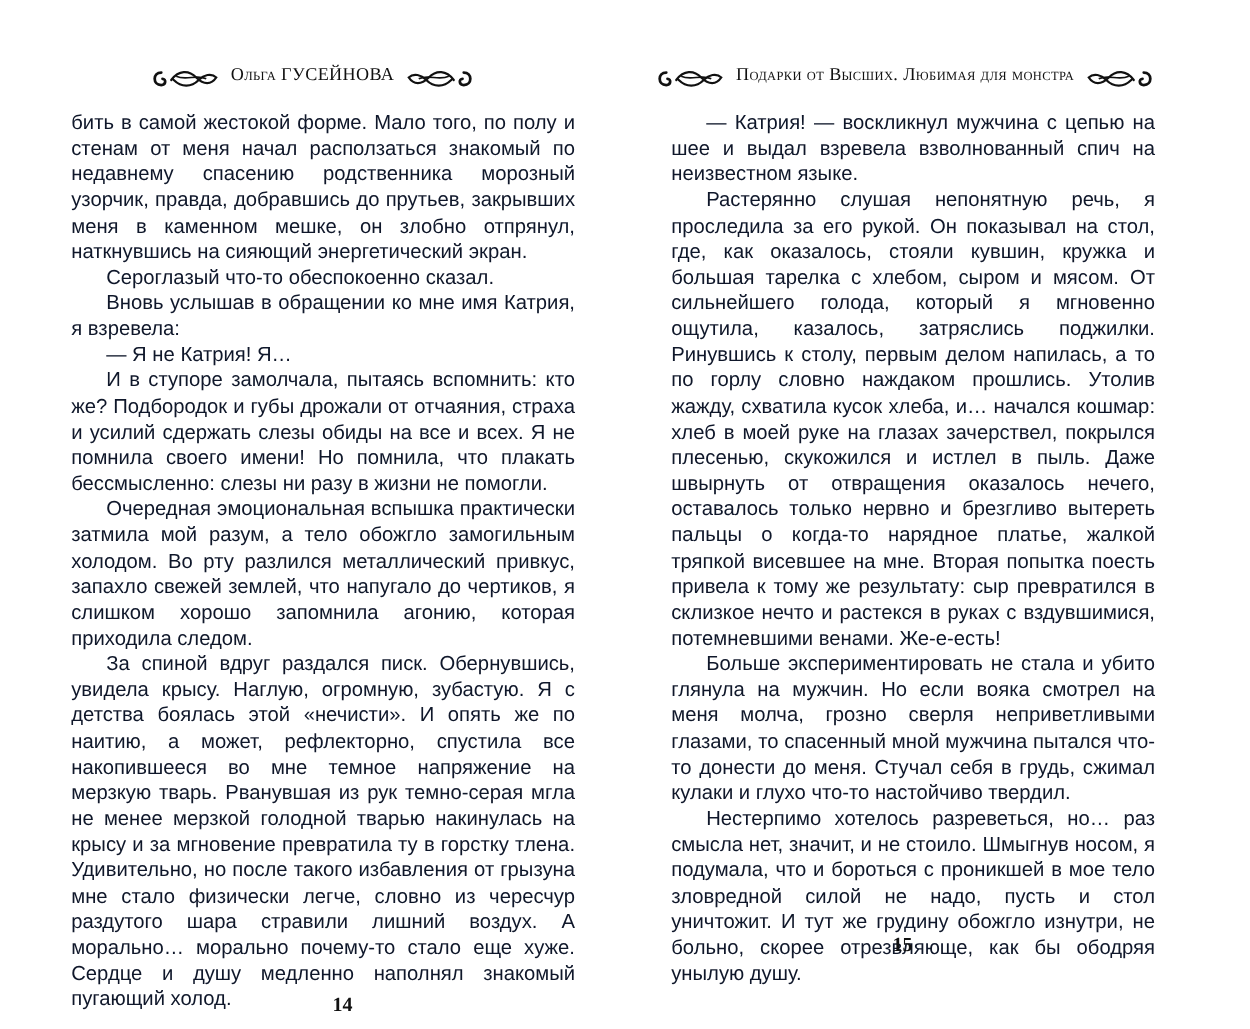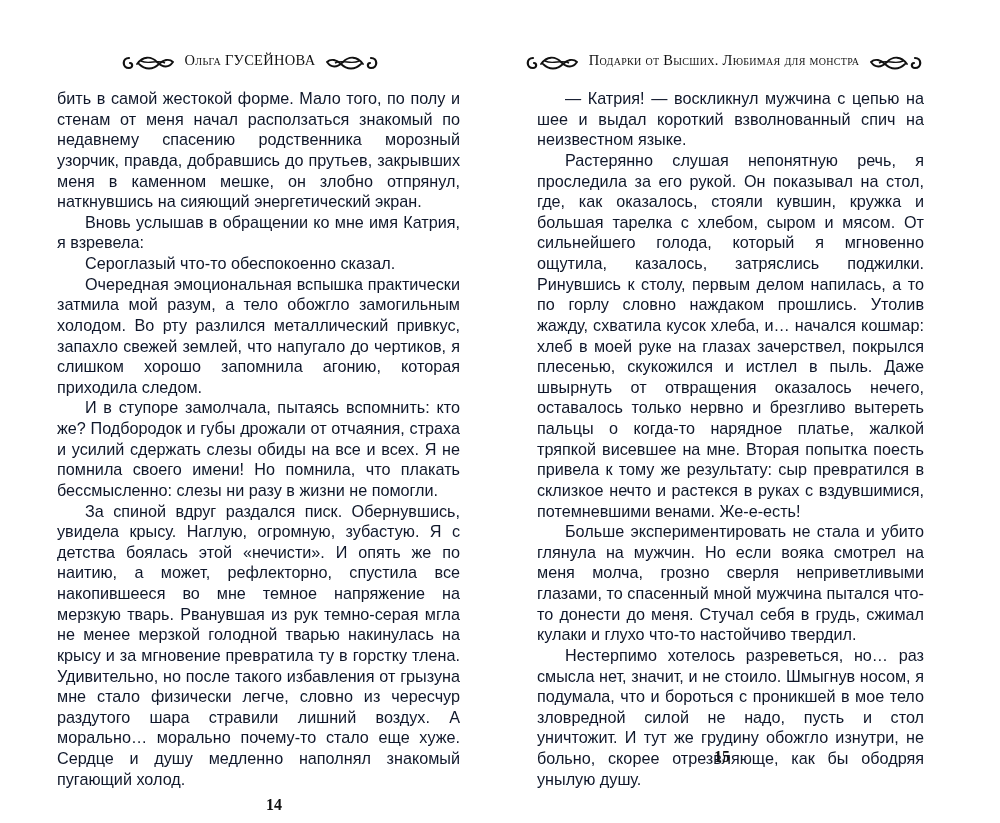--- a/index.html
+++ b/index.html
@@ -34,24 +34,25 @@
     <span class="title">Ольга ГУСЕЙНОВА</span>
     <svg class="flourish" viewBox="0 0 58 22" style="transform:scaleX(-1)">
       <path d="M10 6 C3 6 3 16 10 16 C14 16 14 11 11 11" fill="none" stroke="#111" stroke-width="2.2" stroke-linecap="round"></path>
       <path d="M18 12 C24 4 32 4 38 10 C44 16 50 16 54 10 C50 6 44 8 40 12 C34 18 26 18 20 12" fill="none" stroke="#111" stroke-width="1.8" stroke-linecap="round"></path>
       <path d="M22 9 C30 13 38 7 46 11" fill="none" stroke="#111" stroke-width="1.4"></path>
     </svg>
   </div>
 
   <div class="body-text">
     <p class="cont">бить в самой жестокой форме. Мало того, по полу и стенам от меня начал расползаться знакомый по недавнему спасению родственника морозный узорчик, правда, добравшись до прутьев, закрывших меня в каменном мешке, он злобно отпрянул, наткнувшись на сияющий энергетический экран.</p>
+    <p class="indent">Сероглазый что-то обеспокоенно сказал.</p>
     <p class="indent">Вновь услышав в обращении ко мне имя Катрия, я взревела:</p>
-    <p class="indent">Сероглазый что-то обеспокоенно сказал.</p>
+    <p class="indent">— Я не Катрия! Я…</p>
+    <p class="indent">И в ступоре замолчала, пытаясь вспомнить: кто же? Подбородок и губы дрожали от отчаяния, страха и усилий сдержать слезы обиды на все и всех. Я не помнила своего имени! Но помнила, что плакать бессмысленно: слезы ни разу в жизни не помогли.</p>
     <p class="indent">Очередная эмоциональная вспышка практически затмила мой разум, а тело обожгло замогильным холодом. Во рту разлился металлический привкус, запахло свежей землей, что напугало до чертиков, я слишком хорошо запомнила агонию, которая приходила следом.</p>
-    <p class="indent">И в ступоре замолчала, пытаясь вспомнить: кто же? Подбородок и губы дрожали от отчаяния, страха и усилий сдержать слезы обиды на все и всех. Я не помнила своего имени! Но помнила, что плакать бессмысленно: слезы ни разу в жизни не помогли.</p>
     <p class="indent">За спиной вдруг раздался писк. Обернувшись, увидела крысу. Наглую, огромную, зубастую. Я с детства боялась этой «нечисти». И опять же по наитию, а может, рефлекторно, спустила все накопившееся во мне темное напряжение на мерзкую тварь. Рванувшая из рук темно-серая мгла не менее мерзкой голодной тварью накинулась на крысу и за мгновение превратила ту в горстку тлена. Удивительно, но после такого избавления от грызуна мне стало физически легче, словно из чересчур раздутого шара стравили лишний воздух. А морально… морально почему-то стало еще хуже. Сердце и душу медленно наполнял знакомый пугающий холод.</p>
   </div>
 
   <div class="folio">14</div>
 </div>
 
 <div class="page right">
   <div class="running-head">
     <svg class="flourish" viewBox="0 0 58 22">
       <path d="M10 6 C3 6 3 16 10 16 C14 16 14 11 11 11" fill="none" stroke="#111" stroke-width="2.2" stroke-linecap="round"></path>
@@ -60,20 +61,20 @@
     </svg>
     <span class="title">Подарки от Высших. Любимая для монстра</span>
     <svg class="flourish" viewBox="0 0 58 22" style="transform:scaleX(-1)">
       <path d="M10 6 C3 6 3 16 10 16 C14 16 14 11 11 11" fill="none" stroke="#111" stroke-width="2.2" stroke-linecap="round"></path>
       <path d="M18 12 C24 4 32 4 38 10 C44 16 50 16 54 10 C50 6 44 8 40 12 C34 18 26 18 20 12" fill="none" stroke="#111" stroke-width="1.8" stroke-linecap="round"></path>
       <path d="M22 9 C30 13 38 7 46 11" fill="none" stroke="#111" stroke-width="1.4"></path>
     </svg>
   </div>
 
   <div class="body-text">
-    <p class="indent">— Катрия! — воскликнул мужчина с цепью на шее и выдал короткий взволнованный спич на неизвестном языке.</p>
+    <p class="indent">— Катрия! — воскликнул мужчина с цепью на шее и выдал взревела взволнованный спич на неизвестном языке.</p>
     <p class="indent">Растерянно слушая непонятную речь, я проследила за его рукой. Он показывал на стол, где, как оказалось, стояли кувшин, кружка и большая тарелка с хлебом, сыром и мясом. От сильнейшего голода, который я мгновенно ощутила, казалось, затряслись поджилки. Ринувшись к столу, первым делом напилась, а то по горлу словно наждаком прошлись. Утолив жажду, схватила кусок хлеба, и… начался кошмар: хлеб в моей руке на глазах зачерствел, покрылся плесенью, скукожился и истлел в пыль. Даже швырнуть от отвращения оказалось нечего, оставалось только нервно и брезгливо вытереть пальцы о когда-то нарядное платье, жалкой тряпкой висевшее на мне. Вторая попытка поесть привела к тому же результату: сыр превратился в склизкое нечто и растекся в руках с вздувшимися, потемневшими венами. Же-е-есть!</p>
     <p class="indent">Больше экспериментировать не стала и убито глянула на мужчин. Но если вояка смотрел на меня молча, грозно сверля неприветливыми глазами, то спасенный мной мужчина пытался что-то донести до меня. Стучал себя в грудь, сжимал кулаки и глухо что-то настойчиво твердил.</p>
     <p class="indent">Нестерпимо хотелось разреветься, но… раз смысла нет, значит, и не стоило. Шмыгнув носом, я подумала, что и бороться с проникшей в мое тело зловредной силой не надо, пусть и стол уничтожит. И тут же грудину обожгло изнутри, не больно, скорее отрезвляюще, как бы ободряя унылую душу.</p>
   </div>
 
   <div class="folio">15</div>
 </div>
 
 </body></html>

